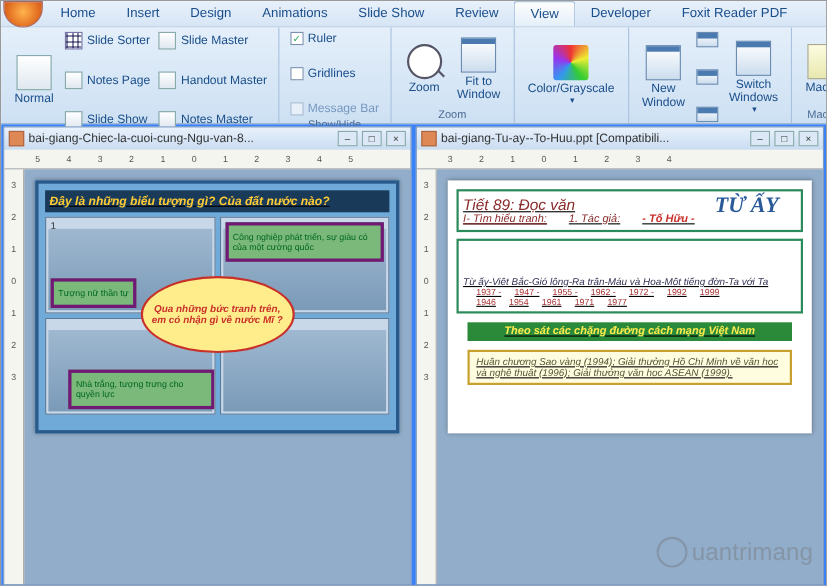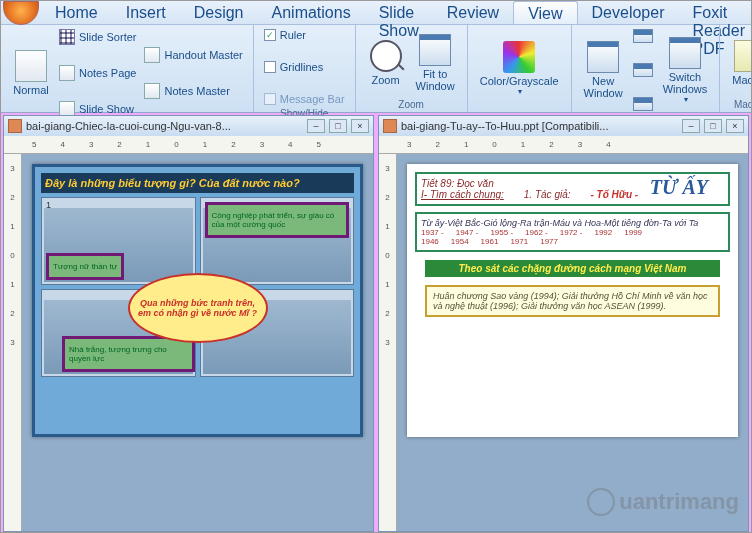--- a/index.html
+++ b/index.html
@@ -1,77 +1,77 @@
 <!DOCTYPE html>
 <html><head>
 <meta charset="utf-8">
 <style>
 * { margin: 0; padding: 0; box-sizing: border-box; font-family: "Segoe UI", Tahoma, sans-serif; }
 body { width: 752px; height: 533px; overflow: hidden; background: #fff; border: 1px solid #999; position: relative; }
 
 
 .tabs { display: flex; background: linear-gradient(#e8f1fb, #d6e5f5); border-bottom: 1px solid #a9c1de; height: 24px; padding-left: 40px; }
-.tab { padding: 3px 14px; font-size: 16px; color: #1a4e8a; cursor: pointer; }
+.tab { padding: 3px 14px; font-size: 12px; color: #1a4e8a; cursor: pointer; }
 .tab.active { background: linear-gradient(#fdfdfd, #e4effa); border: 1px solid #a9c1de; border-bottom: none; border-radius: 3px 3px 0 0; color: #1a4e8a; font-weight: normal; }
 
 
 .ribbon { display: flex; background: linear-gradient(#e4effa, #cde0f3); height: 88px; border-bottom: 1px solid #8fa9c9; }
 .group { border-right: 1px solid #a9c1de; padding: 3px 6px 2px 6px; display: flex; flex-direction: column; justify-content: space-between; }
 .group-title { font-size: 10px; color: #4a6a92; text-align: center; padding-top: 2px; }
 .group-body { display: flex; flex: 1; }
 .btn-large { display: flex; flex-direction: column; align-items: center; justify-content: center; padding: 2px 6px; font-size: 11px; color: #1a4e8a; cursor: pointer; text-align: center; min-width: 48px; }
 .btn-large .ico { width: 32px; height: 32px; margin-bottom: 2px; }
 .col { display: flex; flex-direction: column; justify-content: center; gap: 18px; }
 .btn-small { display: flex; align-items: center; gap: 4px; font-size: 11px; color: #1a4e8a; padding: 1px 4px; cursor: pointer; white-space: nowrap; }
 .btn-small .ico { width: 16px; height: 16px; flex-shrink: 0; }
 .chk { width: 12px; height: 12px; border: 1px solid #7a91b0; background: #fff; display: inline-flex; align-items: center; justify-content: center; font-size: 9px; color: #2a5; }
 .dd { font-size: 8px; margin-left: 2px; }
 
 
 .office-btn { position: absolute; top: 0; left: 2px; width: 36px; height: 24px; background: radial-gradient(circle at 50% 40%, #ffb34d 0%, #e57324 60%, #c94f10 100%); border-radius: 0 0 18px 18px; border: 1px solid #a66; }
 
 
-.workspace { display: flex; height: calc(533px - 112px); background: #f0abfc; }
+.workspace { display: flex; height: calc(533px - 112px); background: #3b82f6; }
 .pane { flex: 1; display: flex; flex-direction: column; border: 1px solid #7a95b8; margin: 2px; background: #bcd4ef; }
 .pane-title { background: linear-gradient(#e8f1fb, #c9dcf1); height: 20px; display: flex; align-items: center; padding: 0 4px; font-size: 11px; color: #333; gap: 4px; }
 .pane-title .pico { width: 14px; height: 14px; background: #d85; border: 1px solid #a64; }
 .pane-title .spacer { flex: 1; }
 .win-btn { width: 18px; height: 14px; border: 1px solid #8aa; background: #dce8f5; font-size: 9px; display: flex; align-items: center; justify-content: center; cursor: pointer; }
 .ruler-h { height: 18px; background: #f5f5f0; border-bottom: 1px solid #aaa; display: flex; align-items: center; font-size: 8px; color: #555; padding-left: 28px; gap: 24px; overflow: hidden; }
 .ruler-h span { }
 .pane-body { flex: 1; display: flex; background: #92adc9; }
 .ruler-v { width: 18px; background: #f5f5f0; border-right: 1px solid #aaa; display: flex; flex-direction: column; align-items: center; font-size: 8px; color: #555; gap: 20px; padding-top: 10px; }
 .slide-area { flex: 1; padding: 10px; overflow: hidden; position: relative; }
-.slide { background: #fff; box-shadow: 0 0 4px rgba(0,0,0,.4); width: 100%; height: 273px; position: relative; overflow: hidden; }
+.slide { background: #fff; box-shadow: 0 0 4px rgba(0,0,0,.4); width: 100%; height: 230px; position: relative; overflow: hidden; text-decoration: underline; }
 
 
 .slide1 { background: #6faad9; padding: 6px; border: 3px solid #2a5a8a; }
 .s1-title { background: #1a3a5a; color: #ffcc33; font-size: 11px; font-weight: bold; padding: 4px; font-style: italic; }
 .s1-grid { display: grid; grid-template-columns: 1fr 1fr; gap: 4px; margin-top: 4px; height: 180px; }
 .s1-cell { background: #c8d8e8; border: 1px solid #5a7a9a; position: relative; overflow: hidden; font-size: 8px; }
 .s1-num { position: absolute; top: 2px; left: 4px; font-size: 9px; color: #333; }
 .s1-img { position: absolute; inset: 10px 2px 2px 2px; background: linear-gradient(#9fb8d0, #7a9ab8); }
 .s1-label { position: absolute; background: #7ab97a; border: 3px solid #701a75; padding: 6px 4px; font-size: 8px; color: #062; }
 .s1-bubble { position: absolute; left: 50%; top: 50%; transform: translate(-50%, -40%); width: 140px; height: 70px; background: #ffec8b; border: 2px solid #c8302a; border-radius: 50%; display: flex; align-items: center; justify-content: center; text-align: center; font-size: 9px; color: #c8302a; font-weight: bold; font-style: italic; padding: 6px; z-index: 5; }
 
 
 .slide2 { padding: 8px; }
 .s2-box { border: 2px solid #2a8a5a; padding: 4px; margin-bottom: 6px; position: relative; }
-.s2-head { font-size: 10px; color: #8a2a2a; font-style: italic; }
+.s2-head { font-size: 14px; color: #8a2a2a; font-style: italic; }
 .s2-title { color: #2a5a9a; font-family: cursive; font-size: 20px; font-weight: bold; position: absolute; right: 20px; top: 2px; font-style: italic; }
 .s2-sub { font-size: 10px; font-style: italic; color: #8a2a2a; display: flex; gap: 20px; }
 .s2-sub .u { text-decoration: underline; }
 .s2-auth { color: #c8302a; font-weight: bold; }
-.s2-list { font-size: 9px; font-style: italic; color: #335; }
-.s2-years { font-size: 8px; color: #a33; display: flex; gap: 12px; flex-wrap: wrap; }
+.s2-list { font-size: 9px; font-style: italic; color: #335; margin-top: 28px; }
+.s2-years { font-size: 8px; color: #a33; display: flex; gap: 12px; flex-wrap: wrap; margin-left: 12px; }
 .s2-banner { background: #2a8a3a; color: #ffec4d; font-size: 10px; font-style: italic; font-weight: bold; padding: 3px 4px; text-align: center; margin: 8px 10px; }
 .s2-yellow { background: #fffde0; border: 2px solid #c8a030; padding: 4px 6px; font-size: 9px; font-style: italic; color: #553; margin: 0 10px; }
 
 
-.watermark { position: absolute; right: 12px; bottom: 16px; font-size: 22px; color: rgba(120,130,140,.55); font-weight: bold; display: flex; align-items: center; gap: 4px; z-index: 50; text-align: center; }
+.watermark { position: absolute; right: 12px; bottom: 16px; font-size: 22px; color: rgba(120,130,140,.55); font-weight: normal; display: flex; align-items: center; gap: 4px; z-index: 50; text-align: center; }
 .watermark .bulb { width: 28px; height: 28px; border: 2px solid rgba(120,130,140,.55); border-radius: 50%; }
 
 
 .ico-slide { background: linear-gradient(#fff,#e0e8f0); border: 1px solid #8aa; }
 .ico-grid { background: repeating-linear-gradient(90deg,#88a,#88a 2px,#fff 2px,#fff 5px), repeating-linear-gradient(0deg,#88a,#88a 2px,#fff 2px,#fff 5px); background-blend-mode: multiply; border:1px solid #77a; }
 .ico-window { background: linear-gradient(#fff,#cde); border: 1px solid #6a8ab0; position: relative; }
 .ico-window::before { content:""; position:absolute; top:0; left:0; right:0; height:5px; background:#4a7ab0; }
 .ico-zoom { border: 2px solid #556; border-radius: 50%; position: relative; background: #fff; }
 .ico-zoom::after { content:""; position:absolute; width:8px; height:2px; background:#556; right:-5px; bottom:2px; transform:rotate(45deg); }
 .ico-color { background: conic-gradient(#e33,#ee3,#3c3,#39e,#93e,#e33); border-radius:3px; }
@@ -110,20 +110,24 @@
         <div class="btn-small">
             <div class="ico ico-slide"></div>
             <span>Notes Page</span>
           </div>
         <div class="btn-small">
             <div class="ico ico-slide"></div>
             <span>Slide Show</span>
           </div>
       </div>
       <div class="col">
+        <div class="btn-small">
+            <div class="ico ico-slide"></div>
+            <span>Slide Master</span>
+          </div>
         <div class="btn-small">
             <div class="ico ico-slide"></div>
             <span>Handout Master</span>
           </div>
         <div class="btn-small">
             <div class="ico ico-slide"></div>
             <span>Notes Master</span>
           </div>
       </div>
     </div>
@@ -305,21 +309,21 @@
           <span>1</span>
           <span>2</span>
           <span>3</span>
       </div>
       <div class="slide-area">
         <div class="slide slide2">
           <div class="s2-box">
             <div class="s2-head">Tiết 89: Đọc văn</div>
             <div class="s2-title">TỪ ẤY</div>
             <div class="s2-sub">
-              <span class="u">I- Tìm cách chung:</span>
+              <span class="u">I- Tìm hiểu tranh:</span>
               <span>1. Tác giả:</span>
               <span class="s2-auth">- Tố Hữu -</span>
             </div>
           </div>
           <div class="s2-box">
             <div class="s2-list">Từ ấy-Việt Bắc-Gió lộng-Ra trận-Máu và Hoa-Một tiếng đờn-Ta với Ta</div>
             <div class="s2-years">
               <span>1937 -</span>
                 <span>1947 -</span>
                 <span>1955 -</span>

